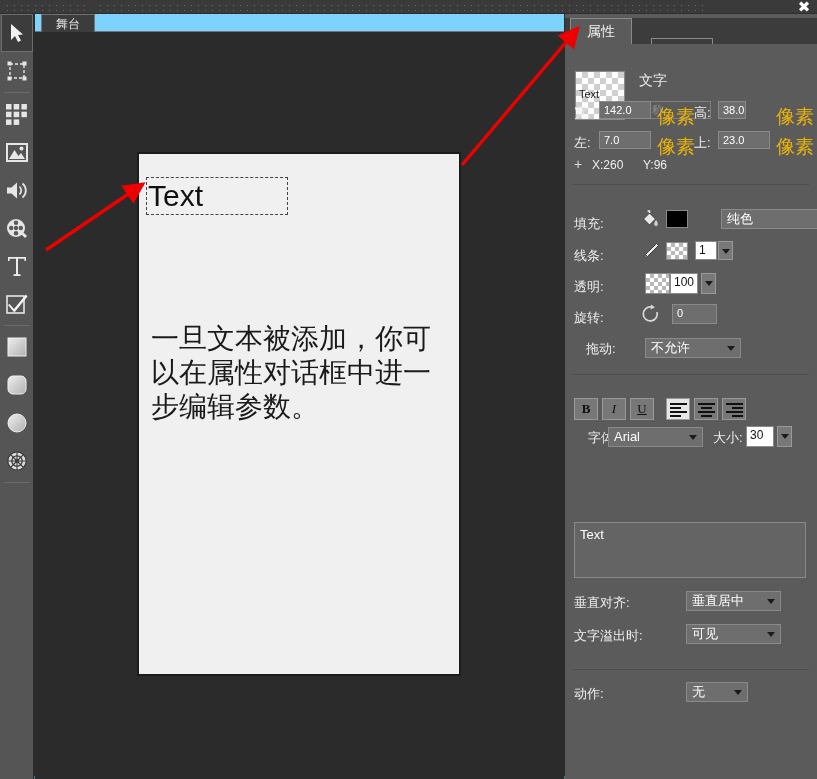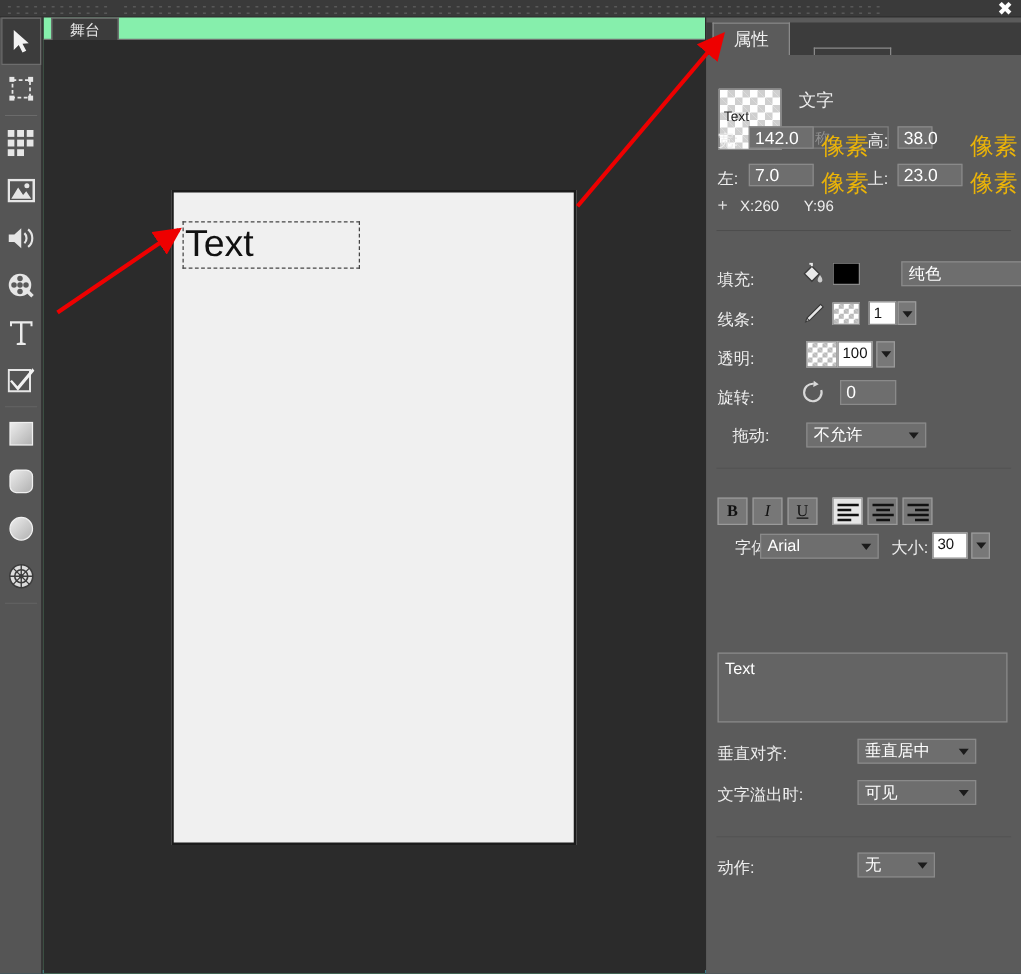--- a/index.html
+++ b/index.html
@@ -65,21 +65,21 @@
   .tool-sep {
     width: 26px; height: 1px; margin: 2px auto;
     background: #3a3a3a;
     border-bottom: 1px solid #6b6b6b;
   }
 
   
   .stage-wrap {
     position: absolute; left: 35px; top: 14px;
     width: 529px; height: 765px;
-    background: #86efac;
+    background: #7dd3fc;
   }
   .tab-strip {
     position: absolute; left: 0; top: 0;
     width: 529px; height: 18px;
     border-bottom: 1px solid #737373;
   }
   .stage-tab {
     position: absolute; left: 6px; top: 0;
     height: 18px; padding: 0 14px;
     background: #3c3c3c;
@@ -193,21 +193,21 @@
     position: absolute;
     color: #ededed; font-size: 13px;
     white-space: nowrap;
   }
   .num-field {
     position: absolute;
     height: 18px;
     background: #6e6e6e;
     border: 1px solid #8a8a8a;
     color: #ffffff;
-    font-size: 14px;
+    font-size: 11px;
     padding: 0 4px;
     line-height: 16px;
     font-family: "Liberation Sans", sans-serif;
   }
   .white-field {
     position: absolute;
     height: 19px;
     background: #ffffff;
     border: 1px solid #8a8a8a;
     color: #111111;
@@ -475,20 +475,21 @@
 
   <div class="stage-wrap">
     <div class="tab-strip">
       <div class="stage-tab">舞台</div>
     </div>
     <div class="stage-area">
       <div class="canvas-page">
         <div class="text-box">
           <span>Text</span>
         </div>
+        <div class="body-copy">一旦文本被添加，你可以在属性对话框中进一步编辑参数。</div>
       </div>
     </div>
   </div>
 
   <div class="panel">
 
     <div class="panel-tabs">
       <div class="ptab active">属性</div>
       <div class="ptab inactive">元件</div>
     </div>

